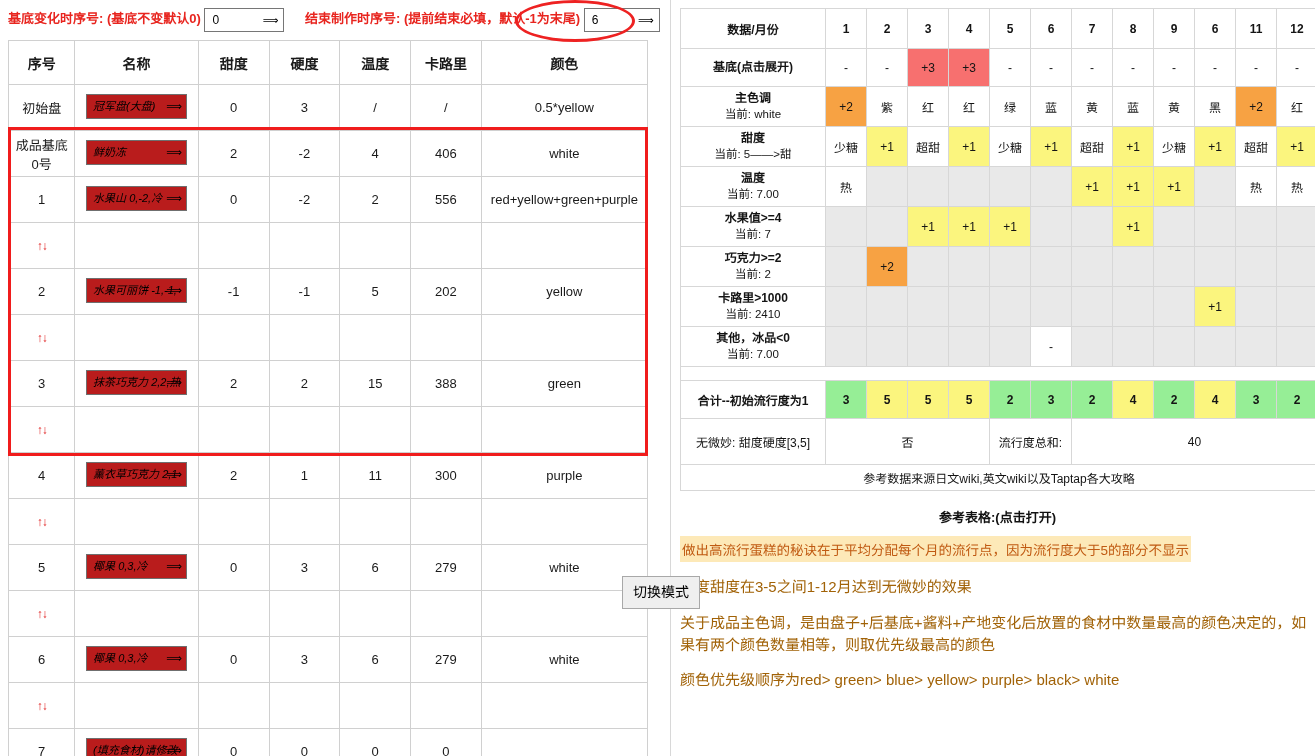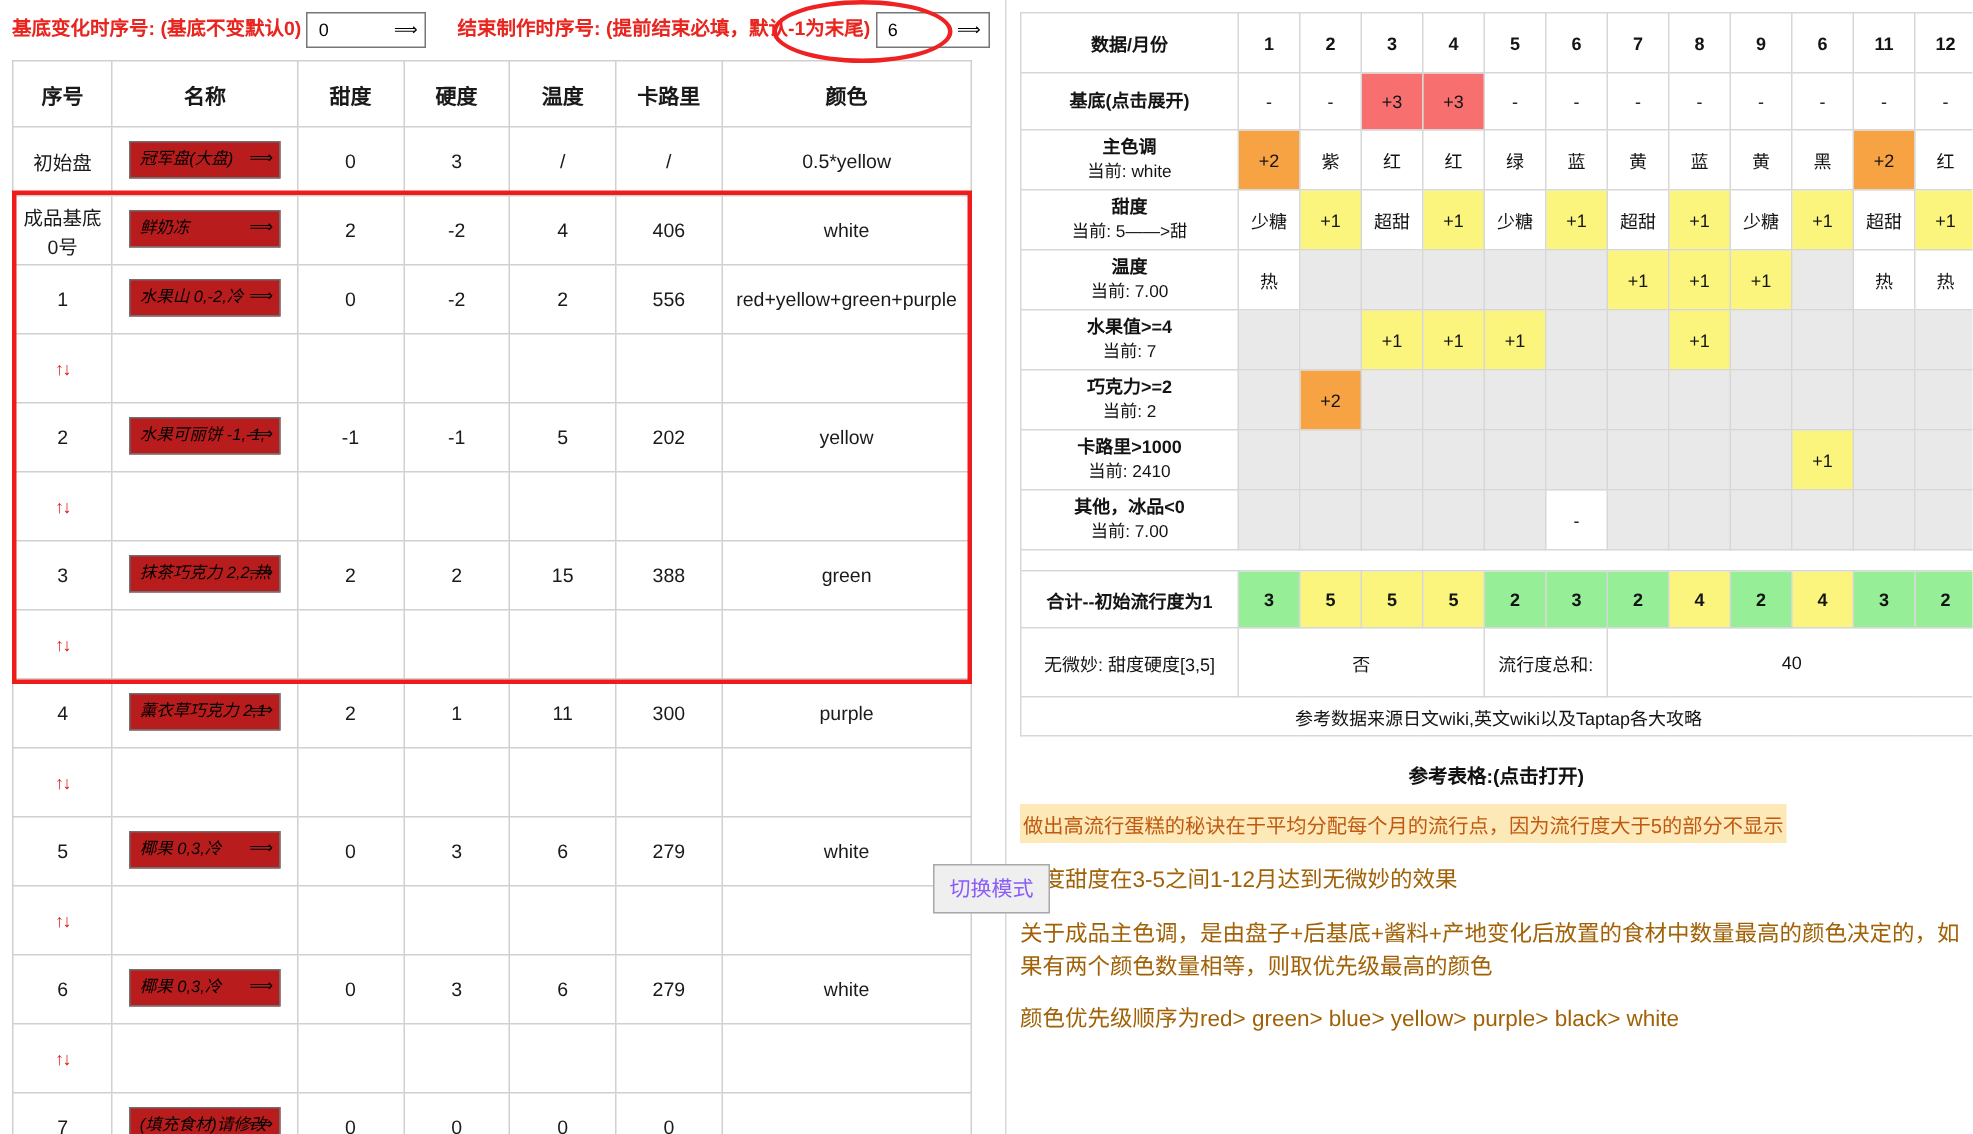--- a/index.html
+++ b/index.html
@@ -121,21 +121,21 @@
     z-index: 5;
   }
 
   .mode-btn {
     position: absolute;
     left: 622px; top: 576px;
     width: 78px; height: 33px;
     border: 1px solid #a8a8a8;
     background: #efefef;
     font-size: 14px;
-    color: #8b5cf6;
+    color: #000000;
     text-align: center;
     line-height: 31px;
     z-index: 9;
   }
 
   
   .right-panel {
     position: absolute; left: 670px; top: 0;
     width: 645px; height: 756px;
     border-left: 1px solid #d8d8d8;

